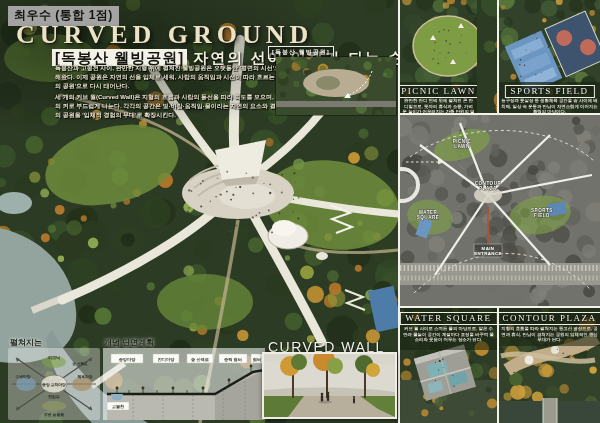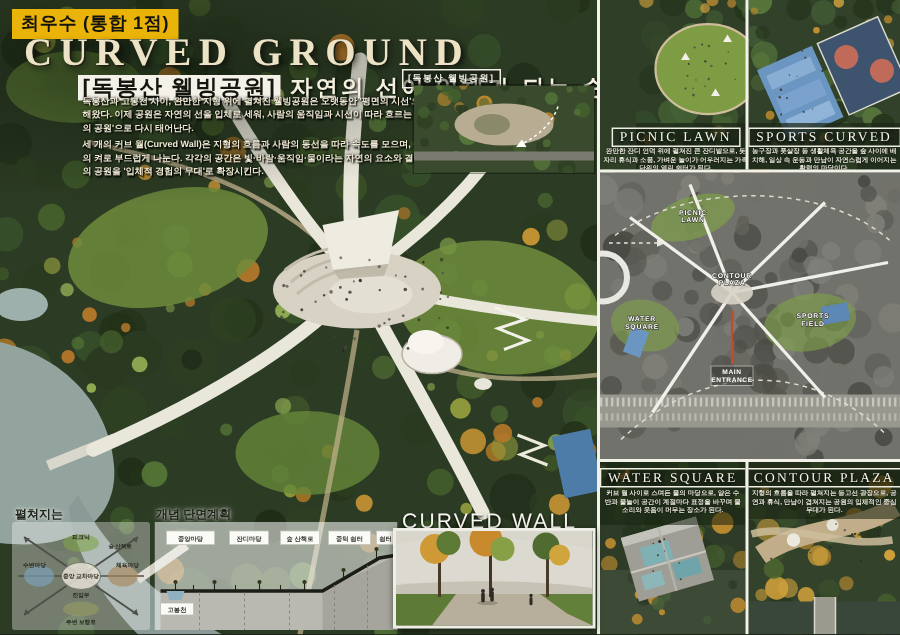--- a/index.html
+++ b/index.html
@@ -1,41 +1,41 @@
 <!DOCTYPE html>
 <html><head>
 <meta charset="utf-8">
 <style>
   html,body{margin:0;padding:0;background:#111;}
   .poster{position:relative;width:600px;height:423px;overflow:hidden;background:#2c3b24;
           font-family:"Liberation Sans",sans-serif;}
   .abs{position:absolute;}
   svg{display:block;}
   
-  .award{left:8px;top:6px;background:#eab308;color:#14140e;font-size:12px;font-weight:bold;
+  .award{left:8px;top:6px;background:#a3a3a3;color:#14140e;font-size:12px;font-weight:bold;
          padding:1px 6px 2px;letter-spacing:.5px;}
   .title{left:16px;top:20px;font-family:"Liberation Serif",serif;font-weight:bold;font-size:26px;
          color:#ece3c6;letter-spacing:5px;text-shadow:1px 1px 0 #1c1c12,2px 2px 4px rgba(0,0,0,.65);
          white-space:nowrap;}
   .subtitle{left:52px;top:49px;font-size:15px;font-weight:bold;color:#f4f0de;letter-spacing:2px;
             text-shadow:1px 1px 2px #000;white-space:nowrap;}
   .subtitle .tag{background:#f4f2e8;color:#161610;padding:0 3px;letter-spacing:1px;text-shadow:none;}
   .para{width:255px;font-size:6px;line-height:1.5;color:#efe9d4;font-weight:bold;
         text-shadow:0 0 2px #000,1px 1px 1px #000;}
   #para1{left:55px;top:64px;}
   #para2{left:55px;top:93px;}
   .text-scrim{left:0;top:0;width:340px;height:135px;
         background:radial-gradient(ellipse at 25% 35%,rgba(16,24,12,.55),rgba(16,24,12,0) 72%);}
   
   .inset-label{left:268px;top:46px;border:1px solid #f0efe6;color:#f4f3ea;font-size:6px;
         font-weight:bold;padding:1px 3px;background:rgba(10,14,8,.45);letter-spacing:1px;}
   .inset-img{left:276px;top:57px;width:120px;height:58px;box-shadow:0 0 0 1px rgba(0,0,0,.35);}
   
   .rc-card{overflow:hidden;background:#2f3e27;}
-  #card-picnic{left:400px;top:0;width:77px;height:113px;padding-left:24px;}
+  #card-picnic{left:400px;top:0;width:77px;height:113px;}
   #card-sports{left:499px;top:0;width:101px;height:113px;}
   #siteplan{left:400px;top:115px;width:200px;height:191px;background:#72726c;}
   #card-water{left:400px;top:308px;width:97px;height:115px;}
   #card-contour{left:499px;top:308px;width:101px;height:115px;}
   .card-label{left:50%;transform:translateX(-50%);border:1px solid #f0efe6;color:#f7f6ef;
         font-family:"Liberation Serif",serif;font-size:9px;letter-spacing:1.5px;padding:0 5px;
         line-height:11px;background:rgba(18,24,14,.3);text-shadow:0 1px 2px #000;white-space:nowrap;}
   .card-caption{left:2px;right:2px;font-size:4.4px;line-height:1.3;color:#e9e9dc;text-align:center;
         font-weight:bold;text-shadow:0 0 1px #000;}
   .lbl-b{top:85px;} .cap-b{top:98px;}
@@ -731,21 +731,21 @@
           <circle cx="49.2" cy="47.3" r="0.6" fill="#20201a" opacity="0.89"></circle>
           <circle cx="29.4" cy="30.8" r="0.8" fill="#3c3c32" opacity="0.62"></circle>
           <circle cx="25.6" cy="65.3" r="0.7" fill="#20201a" opacity="0.72"></circle>
           <circle cx="42.7" cy="72.7" r="0.5" fill="#3c3c32" opacity="0.72"></circle>
           <circle cx="32.3" cy="50.8" r="0.5" fill="#3c3c32" opacity="0.55"></circle>
           <circle cx="21.6" cy="59.8" r="0.8" fill="#20201a" opacity="0.74"></circle>
           <circle cx="30.3" cy="32.2" r="0.8" fill="#3c3c32" opacity="0.98"></circle>
         </g>
       <rect x="0" y="82" width="101" height="31" fill="#1c2717" opacity=".72"></rect>
     </svg>
-    <div class="abs card-label lbl-b">SPORTS CURVED</div>
+    <div class="abs card-label lbl-b">SPORTS FIELD</div>
     <div class="abs card-caption cap-b">농구장과 풋살장 등 생활체육 공간을 숲 사이에 배치해, 일상 속 운동과 만남이 자연스럽게 이어지는 활력의 마당이다.</div>
   </div>
 
   <div class="abs rc-card" id="siteplan">
     <svg width="200" height="191" viewBox="0 0 200 191" class="svgtext">
       <rect width="200" height="191" fill="#72726c"></rect>
       <g>
           <circle cx="2.3" cy="11.8" r="9.9" fill="#7f7f79" opacity="0.78"></circle>
           <circle cx="81.1" cy="89.1" r="5.4" fill="#71716b" opacity="0.88"></circle>
           <circle cx="51.6" cy="29.8" r="8.6" fill="#71716b" opacity="0.64"></circle>

